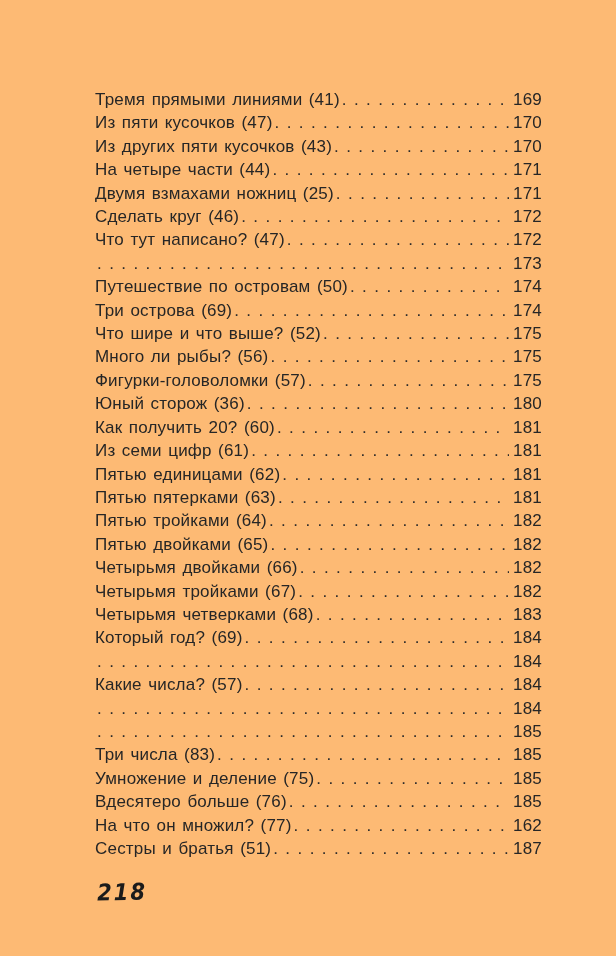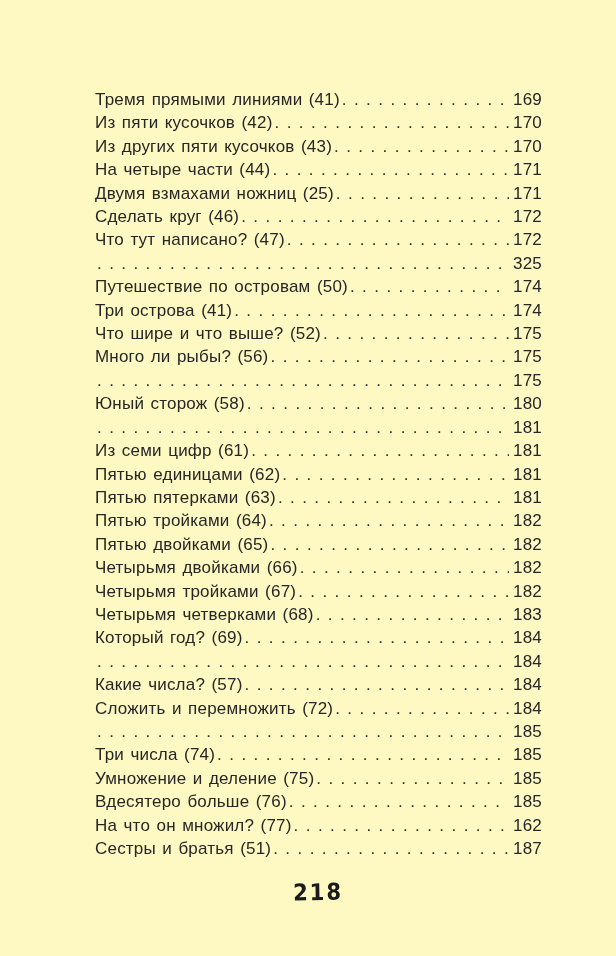--- a/index.html
+++ b/index.html
@@ -4,21 +4,21 @@
 <style>
   html, body {
     margin: 0;
     padding: 0;
     background: #ffffff;
   }
   .page {
     position: relative;
     width: 616px;
     height: 956px;
-    background: #fef9c3;
+    background: #fdba74;
     overflow: hidden;
     font-family: "Liberation Sans", "DejaVu Sans", sans-serif;
     color: #262626;
   }
   .toc {
     position: absolute;
     top: 88px;
     left: 95px;
     right: 74px;
   }
@@ -47,21 +47,21 @@
   }
   .toc-page {
     flex: 0 0 auto;
     text-align: right;
   }
   .footer {
     position: absolute;
     top: 879px;
     left: 95px;
     right: 74px;
-    text-align: center;
+    font-style: italic;
   }
   .page-number {
     display: inline-block;
     font-family: "DejaVu Sans", sans-serif;
     font-weight: bold;
     font-size: 23px;
     letter-spacing: 2px;
     color: #1b1b1b;
     transform: rotate(-1deg) scaleX(0.92);
   }
@@ -71,21 +71,21 @@
 
 <div class="page">
   <div class="toc" id="toc">
   <div class="toc-row">
     <span class="toc-title">Тремя прямыми линиями (41)</span>
     <span class="dot-leader"></span>
     <span class="toc-page">169</span>
   </div>
 
   <div class="toc-row">
-    <span class="toc-title">Из пяти кусочков (42)</span>
+    <span class="toc-title">Из пяти кусочков (47)</span>
     <span class="dot-leader"></span>
     <span class="toc-page">170</span>
   </div>
 
   <div class="toc-row">
     <span class="toc-title">Из других пяти кусочков (43)</span>
     <span class="dot-leader"></span>
     <span class="toc-page">170</span>
   </div>
 
@@ -108,59 +108,61 @@
   </div>
 
   <div class="toc-row">
     <span class="toc-title">Что тут написано? (47)</span>
     <span class="dot-leader"></span>
     <span class="toc-page">172</span>
   </div>
 
   <div class="toc-row">
     <span class="dot-leader"></span>
-    <span class="toc-page">325</span>
+    <span class="toc-page">173</span>
   </div>
 
   <div class="toc-row">
     <span class="toc-title">Путешествие по островам (50)</span>
     <span class="dot-leader"></span>
     <span class="toc-page">174</span>
   </div>
 
   <div class="toc-row">
-    <span class="toc-title">Три острова (41)</span>
+    <span class="toc-title">Три острова (69)</span>
     <span class="dot-leader"></span>
     <span class="toc-page">174</span>
   </div>
 
   <div class="toc-row">
     <span class="toc-title">Что шире и что выше? (52)</span>
     <span class="dot-leader"></span>
     <span class="toc-page">175</span>
   </div>
 
   <div class="toc-row">
     <span class="toc-title">Много ли рыбы? (56)</span>
     <span class="dot-leader"></span>
     <span class="toc-page">175</span>
   </div>
 
   <div class="toc-row">
+    <span class="toc-title">Фигурки-головоломки (57)</span>
     <span class="dot-leader"></span>
     <span class="toc-page">175</span>
   </div>
 
   <div class="toc-row">
-    <span class="toc-title">Юный сторож (58)</span>
+    <span class="toc-title">Юный сторож (36)</span>
     <span class="dot-leader"></span>
     <span class="toc-page">180</span>
   </div>
 
   <div class="toc-row">
+    <span class="toc-title">Как получить 20? (60)</span>
     <span class="dot-leader"></span>
     <span class="toc-page">181</span>
   </div>
 
   <div class="toc-row">
     <span class="toc-title">Из семи цифр (61)</span>
     <span class="dot-leader"></span>
     <span class="toc-page">181</span>
   </div>
 
@@ -217,32 +219,31 @@
     <span class="toc-page">184</span>
   </div>
 
   <div class="toc-row">
     <span class="toc-title">Какие числа? (57)</span>
     <span class="dot-leader"></span>
     <span class="toc-page">184</span>
   </div>
 
   <div class="toc-row">
-    <span class="toc-title">Сложить и перемножить (72)</span>
-    <span class="dot-leader"></span>
-    <span class="toc-page">184</span>
-  </div>
-
-  <div class="toc-row">
-    <span class="dot-leader"></span>
-    <span class="toc-page">185</span>
-  </div>
-
-  <div class="toc-row">
-    <span class="toc-title">Три числа (74)</span>
+    <span class="dot-leader"></span>
+    <span class="toc-page">184</span>
+  </div>
+
+  <div class="toc-row">
+    <span class="dot-leader"></span>
+    <span class="toc-page">185</span>
+  </div>
+
+  <div class="toc-row">
+    <span class="toc-title">Три числа (83)</span>
     <span class="dot-leader"></span>
     <span class="toc-page">185</span>
   </div>
 
   <div class="toc-row">
     <span class="toc-title">Умножение и деление (75)</span>
     <span class="dot-leader"></span>
     <span class="toc-page">185</span>
   </div>
 

